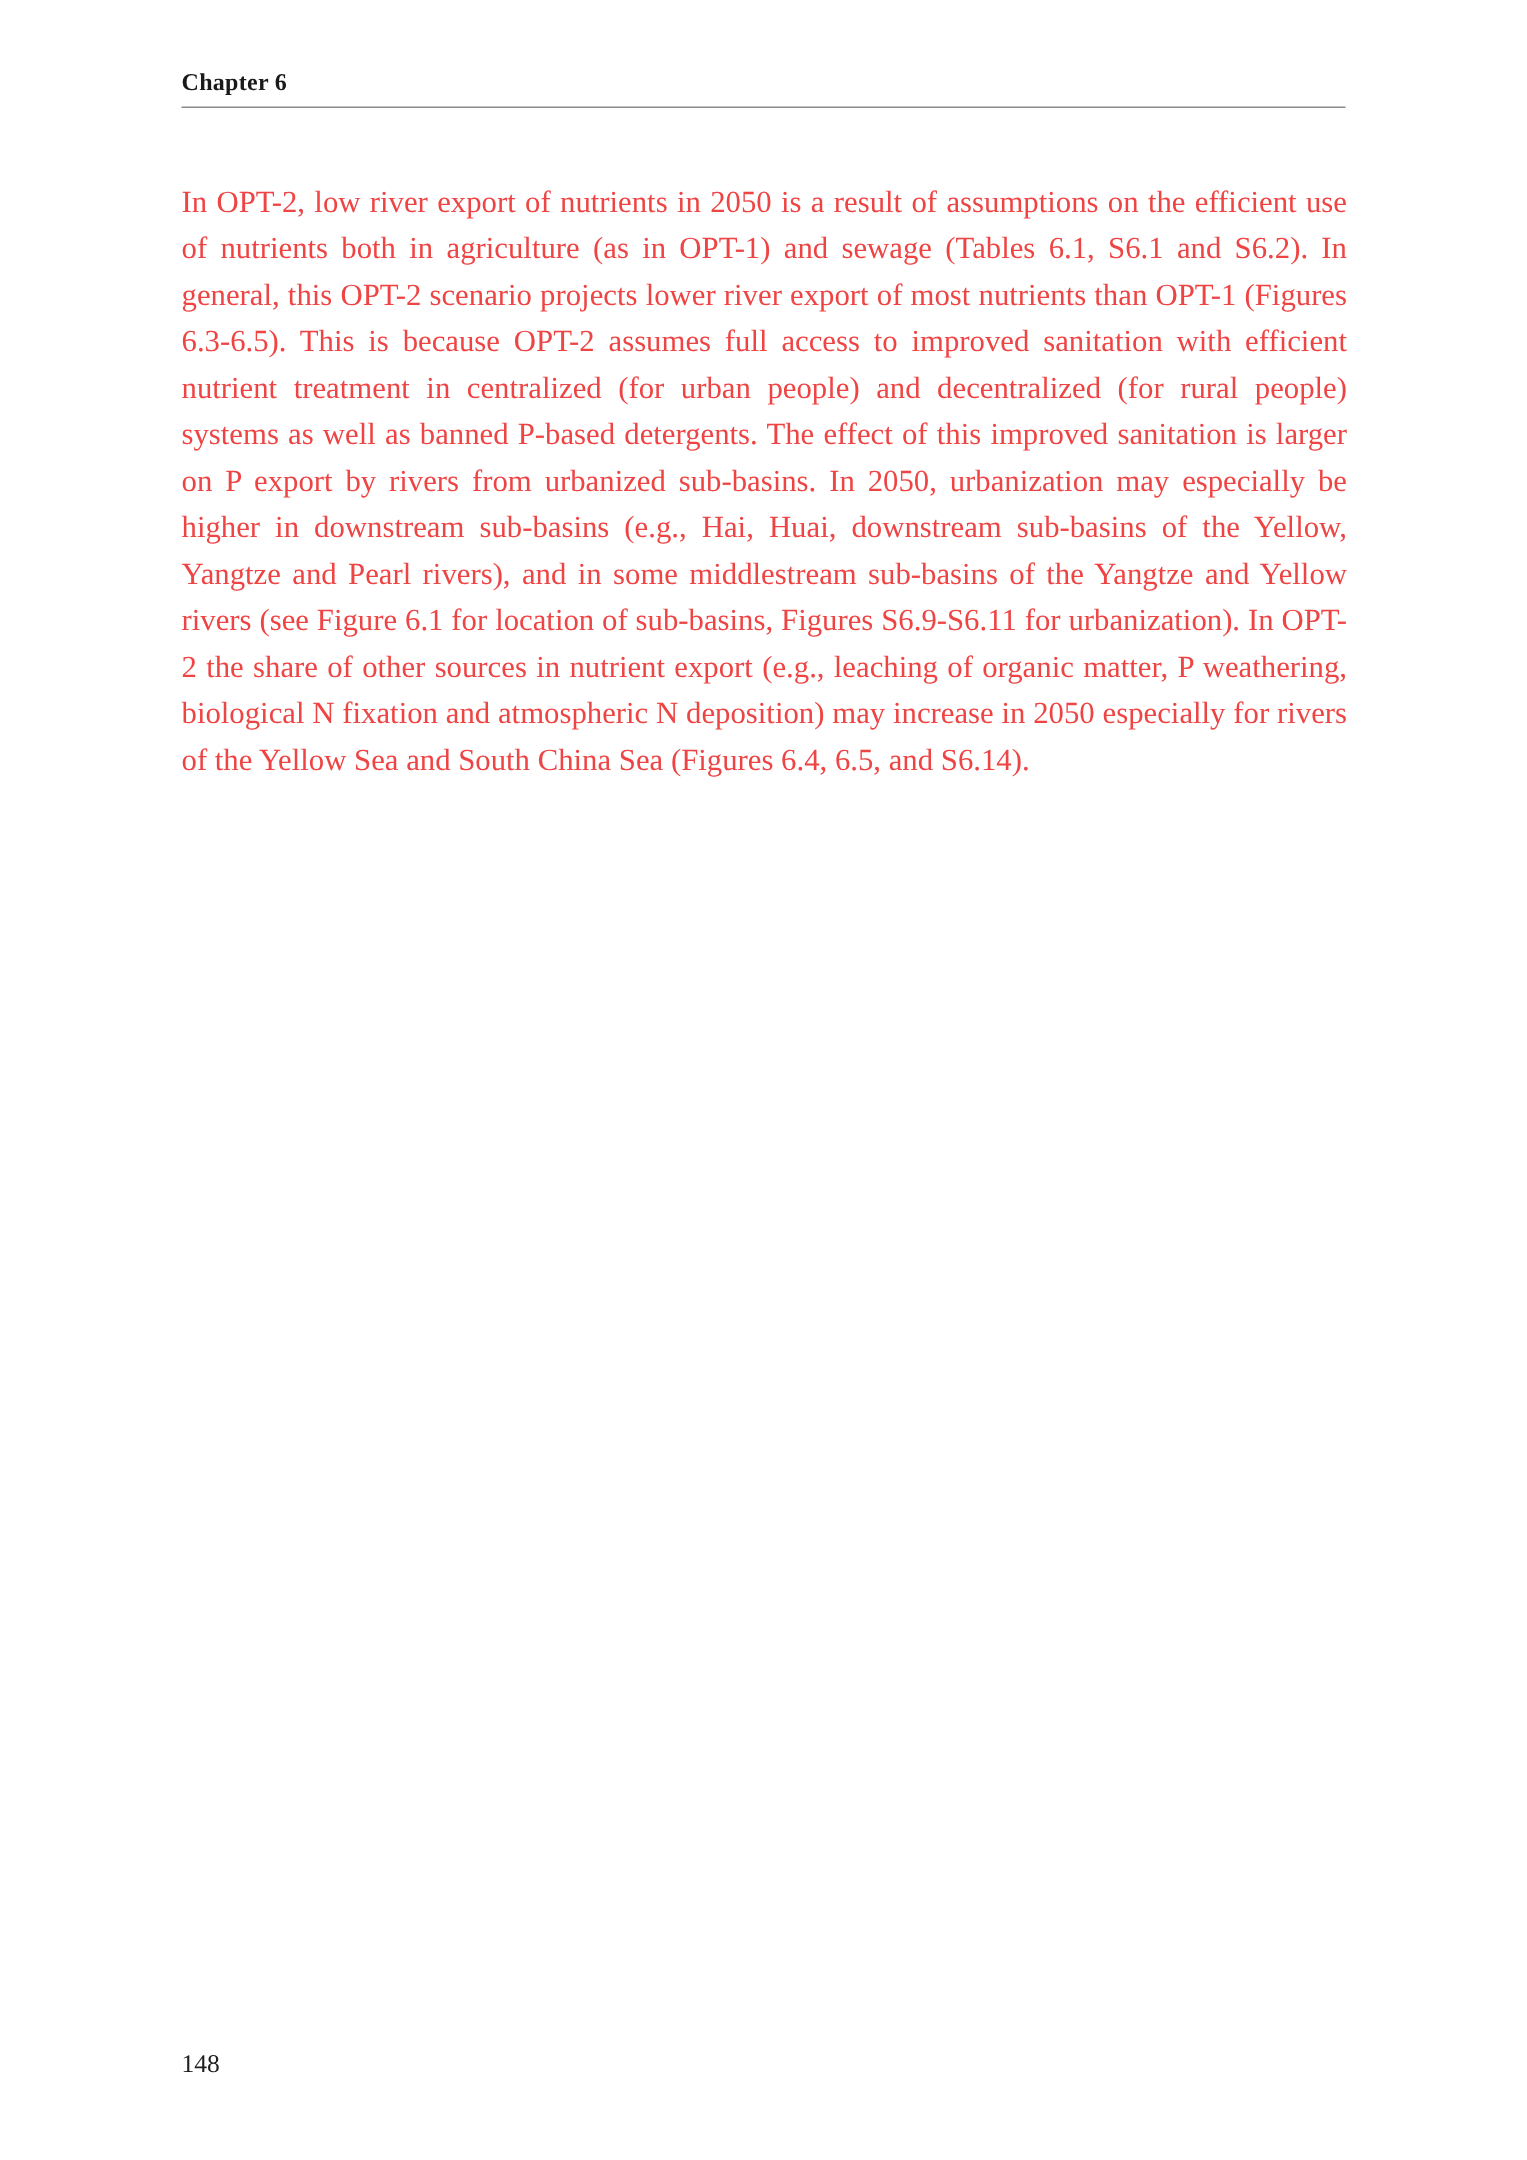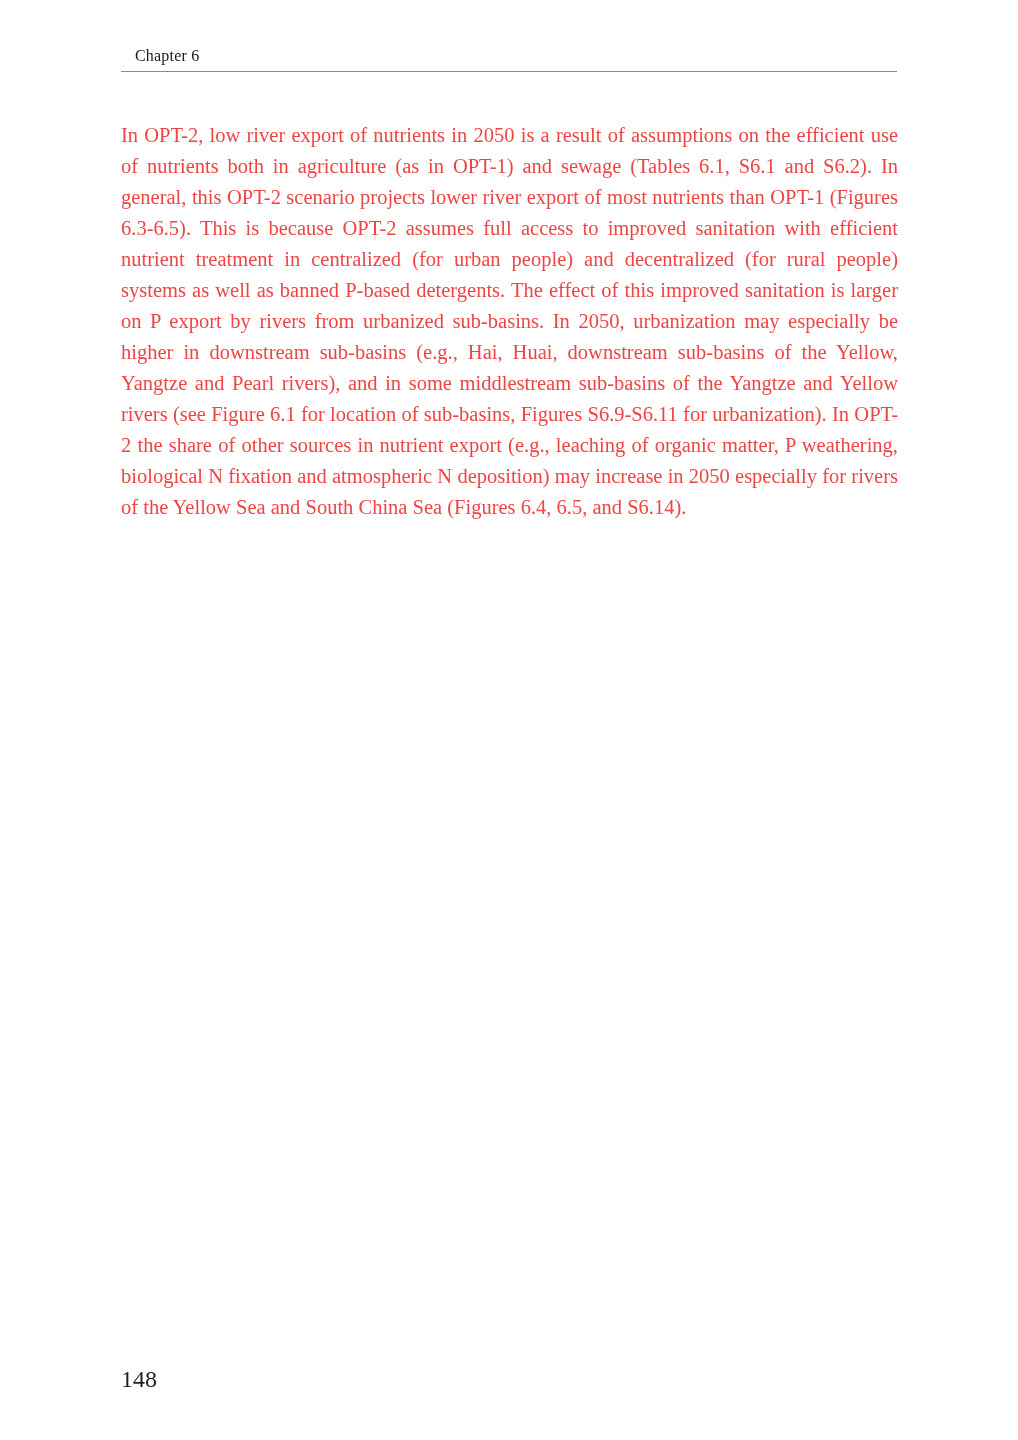--- a/index.html
+++ b/index.html
@@ -18,24 +18,23 @@
     overflow: hidden;
   }
   .running-header {
     position: absolute;
     left: 121px;
     top: 47px;
     width: 776px;
   }
   .chapter-label {
     font-size: 16px;
-    font-weight: normal;
+    font-weight: bold;
     color: #1a1a1a;
     letter-spacing: 0.2px;
-    margin-left: 14px;
   }
   .header-rule {
     position: absolute;
     left: 121px;
     top: 71px;
     width: 776px;
     height: 0;
     border: none;
     border-top: 1px solid #8a8a8a;
   }
@@ -46,21 +45,21 @@
     width: 777px;
     font-size: 20.5px;
     line-height: 31px;
     text-align: justify;
     color: #ef4444;
   }
   .page-number {
     position: absolute;
     left: 121px;
     top: 1366px;
-    font-size: 24px;
+    font-size: 17px;
     color: #1f1f1f;
   }
 </style>
 </head>
 <body>
 
 <div class="page">
 
   <div class="running-header">
     <span class="chapter-label">Chapter 6</span>

